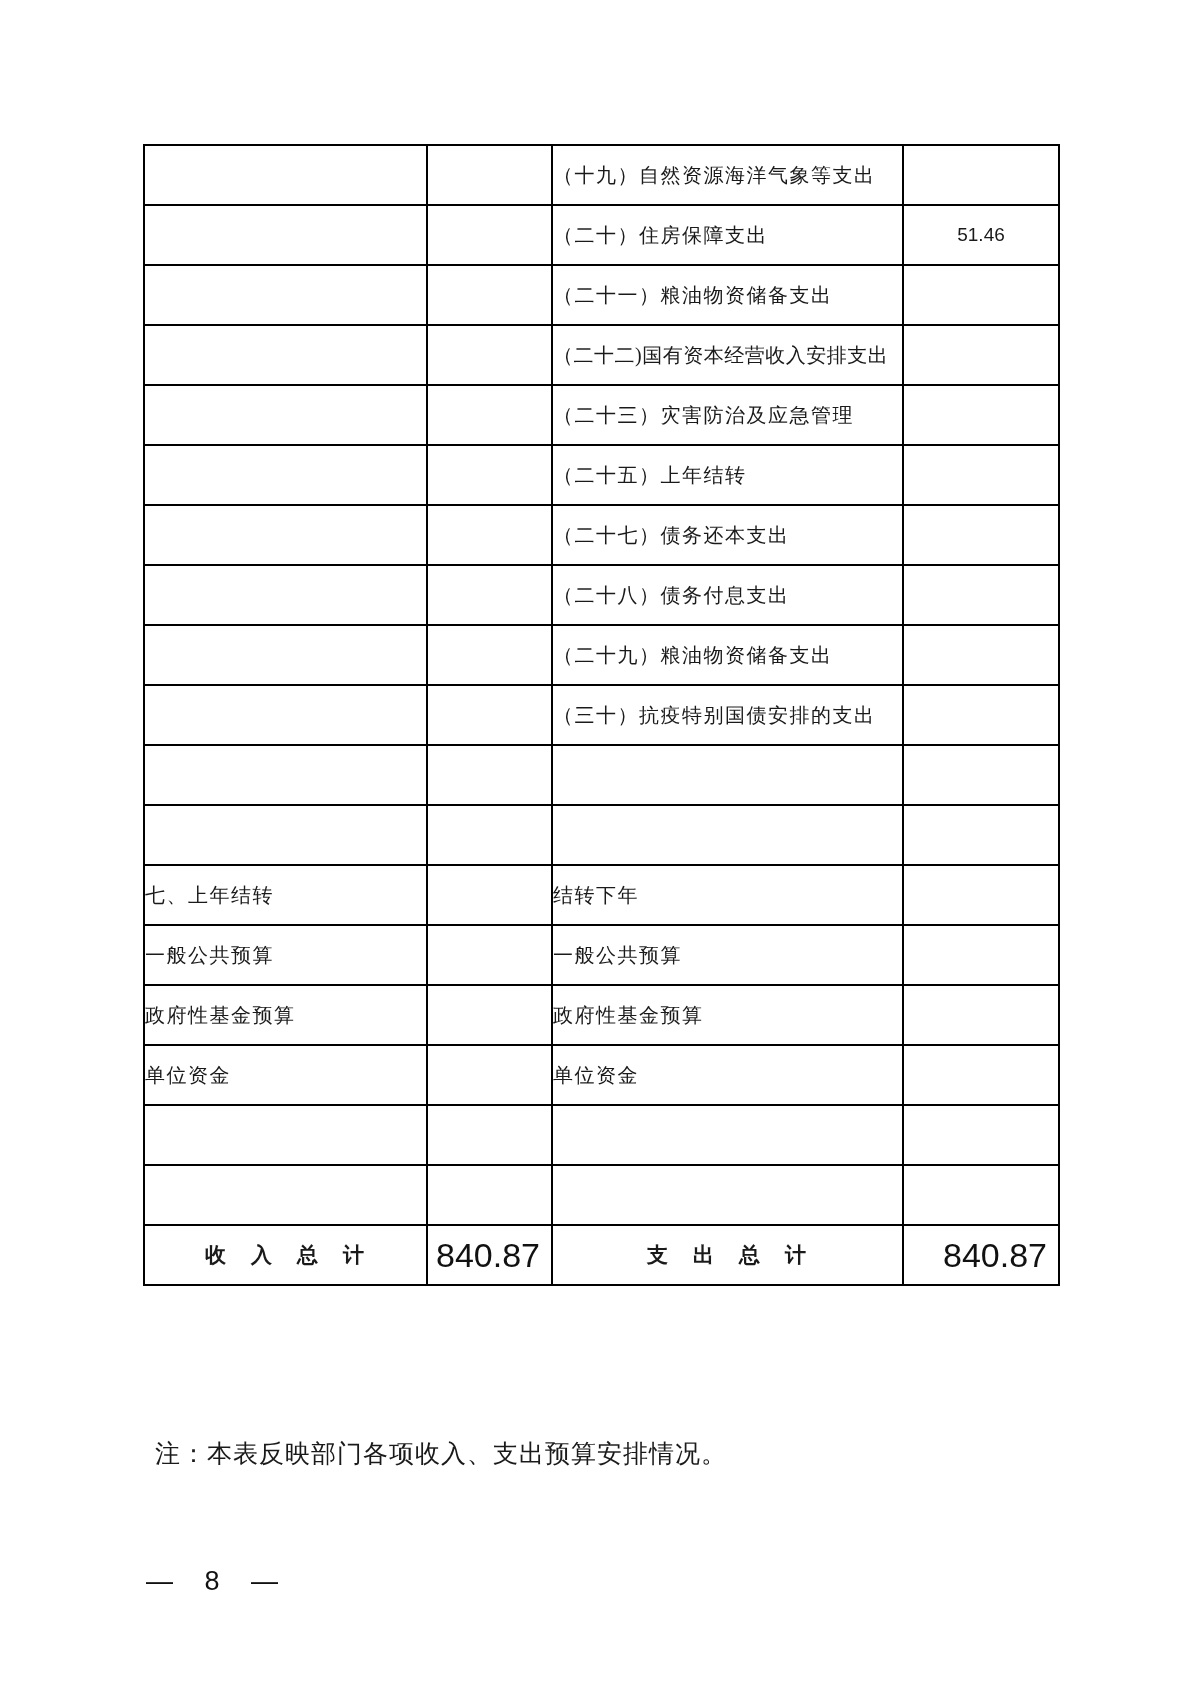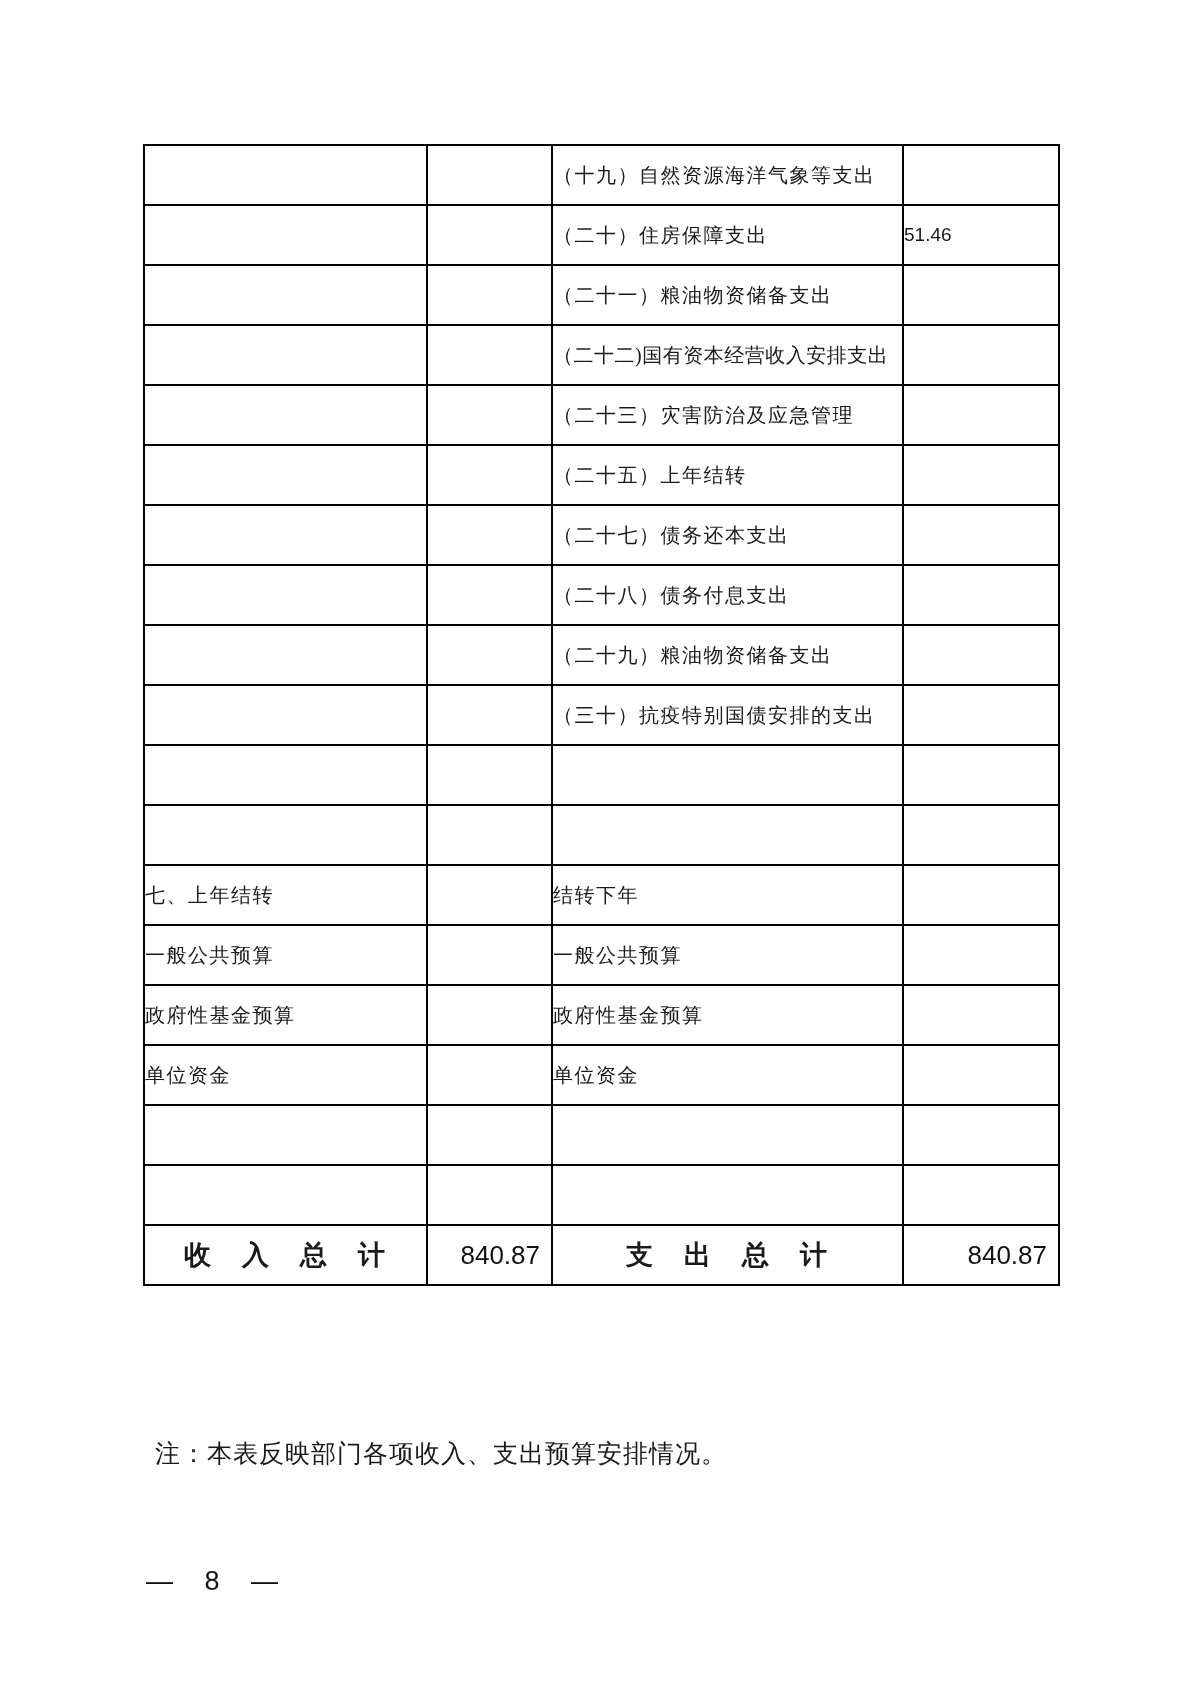--- a/index.html
+++ b/index.html
@@ -32,33 +32,33 @@
     font-size:20px;
     letter-spacing:1.5px;
     padding-left:11px;
   }
   td.ind2{
     padding-left:54px;
   }
   td.num{
     font-family:"Liberation Sans","DejaVu Sans",sans-serif;
     font-size:19px;
-    text-align:left;
+    text-align:center;
     padding-right:12px;
   }
   tr.total-row td.tlabel{
-    font-size:27px;
+    font-size:21px;
     font-weight:bold;
     text-align:center;
     letter-spacing:2px;
     padding-left:0;
   }
   tr.total-row td.tnum{
     font-family:"Liberation Sans","DejaVu Sans",sans-serif;
-    font-size:26px;
+    font-size:34px;
     text-align:right;
     padding-right:11px;
     color:#111111;
   }
   .note{
     position:absolute;
     left:155px;
     top:1437px;
     font-size:25px;
     letter-spacing:1px;

